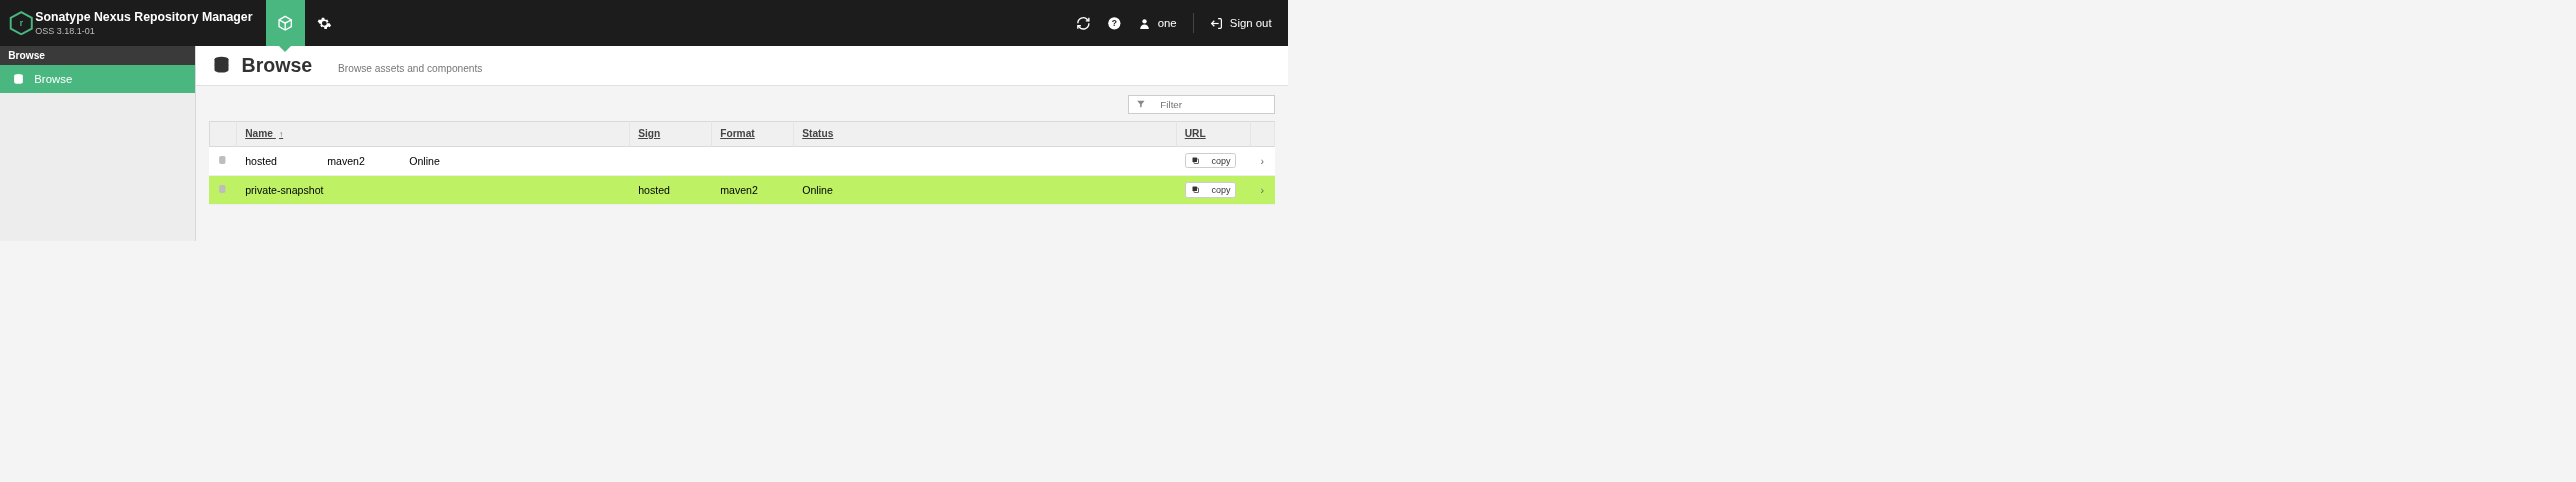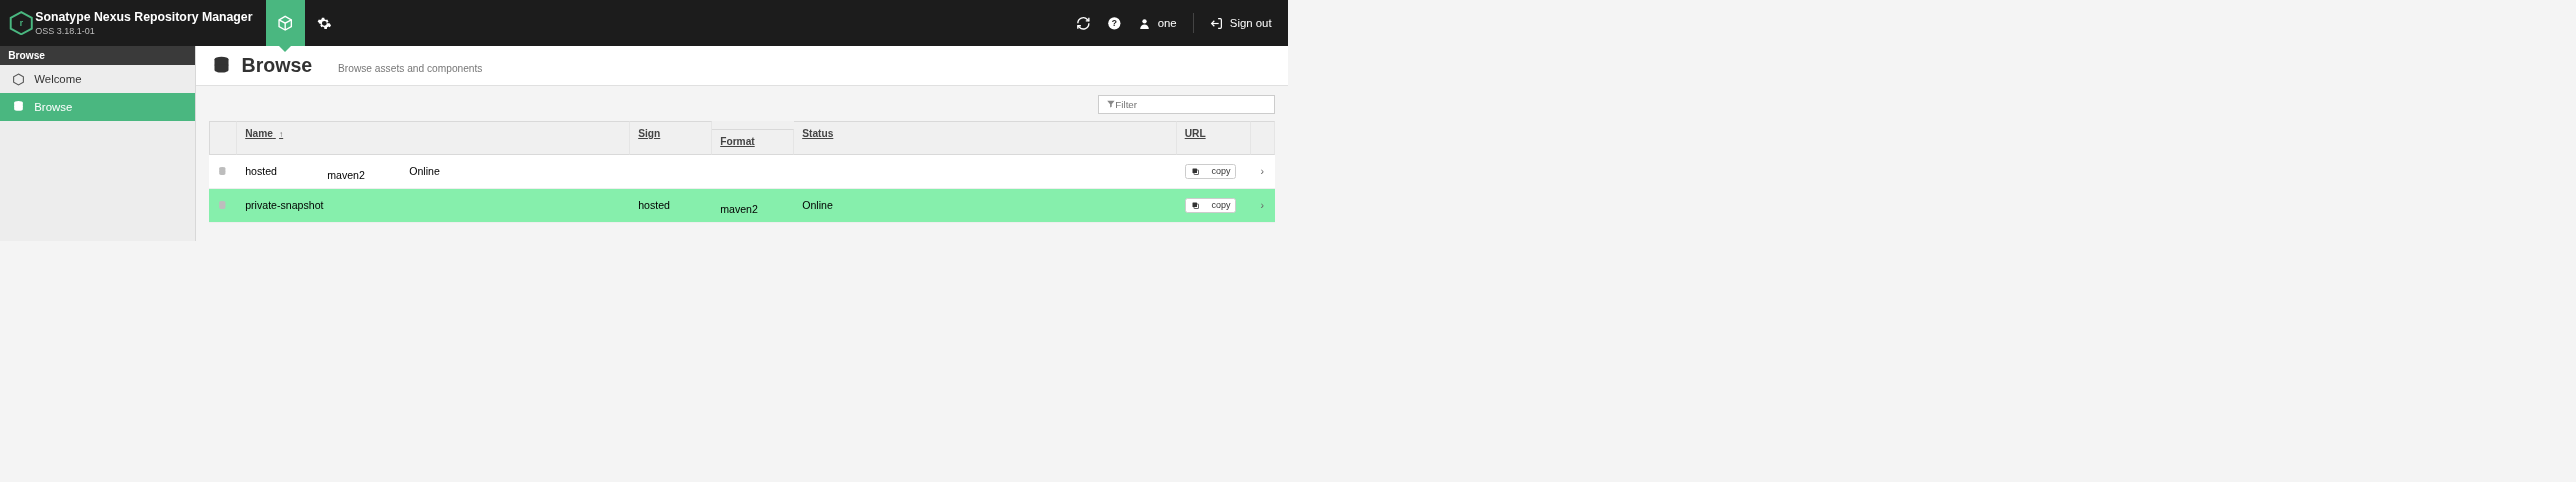--- a/index.html
+++ b/index.html
@@ -94,45 +94,45 @@
     background:#fff;
     border-bottom:0.8px solid #e0e0e0;
     padding: 8.2px 14.7px;
     display:flex; align-items:center; gap:9.8px;
   }
   .page-title h1 { font-size: 19.6px; font-weight:700; color:#333; }
   .page-title .sub { font-size: 10.2px; color:#777; margin-left:16px; position:relative; top:2.5px;}
 
   .toolbar { display:flex; justify-content:flex-end; padding: 8.2px 13px 6.5px 13px; }
   .filter-box {
-    display:flex; align-items:center; gap:0;
+    display:flex; align-items:center; gap:15px;
     background:#fff; border:0.8px solid #ccc;
-    padding:3.3px 6.5px; width:177px;
+    padding:3.3px 6.5px; width:147px;
     font-size:9.8px; color:#888;
   }
   .filter-box input {
     border:none; outline:none; font-size:9.8px; flex:1; color:#444; background:transparent;
   }
 
   
   .grid { margin: 0 13px; border:0; }
   .grid-head {
     display:flex; align-items:stretch;
     background:#f0f0f0;
     font-size:10.2px; color:#444; font-weight:600;
   }
   .grid-head .cell { padding:6.5px 8.2px; border-top:0.8px solid #d9d9d9; border-bottom:0.8px solid #d9d9d9; border-right:0.8px solid #e5e5e5;text-decoration:underline; }
   .grid-head .cell:first-child { border-left:0.8px solid #d9d9d9; }
   .grid-body .row { display:flex; align-items:stretch; font-size:10.6px; background:#fff; border-bottom:0.8px solid #eee; }
-  .grid-body .row.alt { background:#86efac; }
+  .grid-body .row.alt { background:#bef264; }
   .grid-body .cell { padding:6.5px 8.2px; border-right:0.8px solid transparent; display:flex; align-items:center;}
   .c-icon { width:28px; justify-content:center; }
   .c-name { flex-basis: 393px; }
   .c-type { flex-basis: 82px; }
-  .c-format { flex-basis: 82px; margin-top: 8px; }
+  .c-format { flex-basis: 82px; }
   .c-status { flex: 1; }
   .c-url { flex-basis: 74px; }
   .c-arrow { width:24.5px; justify-content:center; color:#666; }
 
   .sort-arrow { margin-left:3.3px; font-size:8.2px; color:#555; }
 
   .copy-btn {
     display:inline-flex; align-items:center; gap:12px;
     border:0.8px solid #ccc; background:#fff; font-size:9px;
     padding:1.6px 4.9px; border-radius:2.5px; color:#333; cursor:pointer;
@@ -218,28 +218,20 @@
       <span>Sign out</span>
     </span>
   </div>
 </div>
 
 <div class="main">
 
   <div class="sidebar">
     <div class="side-head">Browse</div>
 
-    <div class="side-item">
-      <span class="icn">
-        <svg width="13" height="13" viewBox="0 0 24 24" fill="none" stroke="#555" stroke-width="2">
-          <polygon points="12,2 21,7 21,17 12,22 3,17 3,7"></polygon>
-        </svg>
-      </span>
-      <span>Welcome</span>
-    </div>
 
     <div class="side-item selected">
       <span class="icn">
         <svg width="13" height="13" viewBox="0 0 24 24" fill="#fff">
           <ellipse cx="12" cy="5" rx="8" ry="3"></ellipse>
           <path d="M4 5v6c0 1.7 3.6 3 8 3s8-1.3 8-3V5"></path>
           <path d="M4 11v6c0 1.7 3.6 3 8 3s8-1.3 8-3v-6"></path>
         </svg>
       </span>
       <span>Browse</span>

